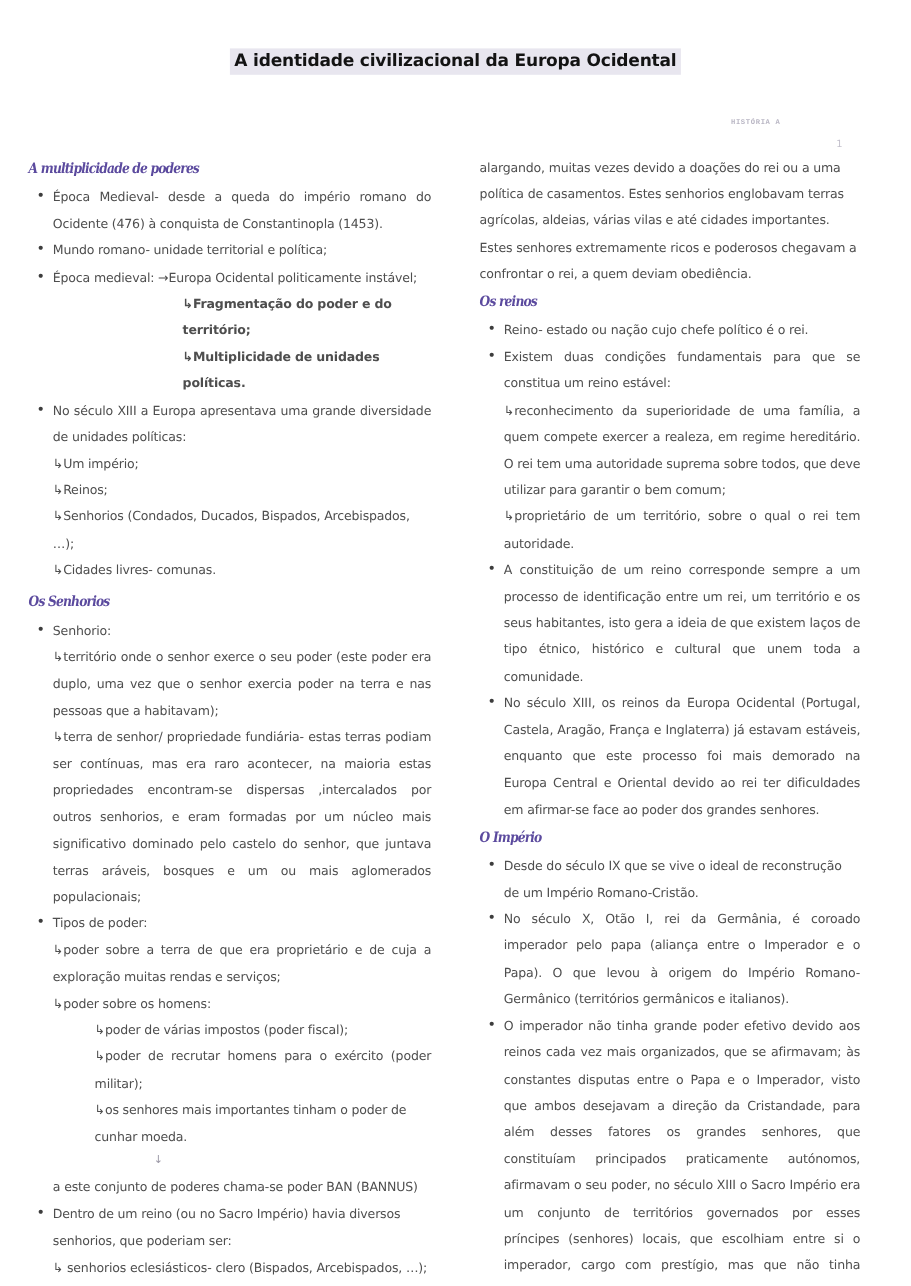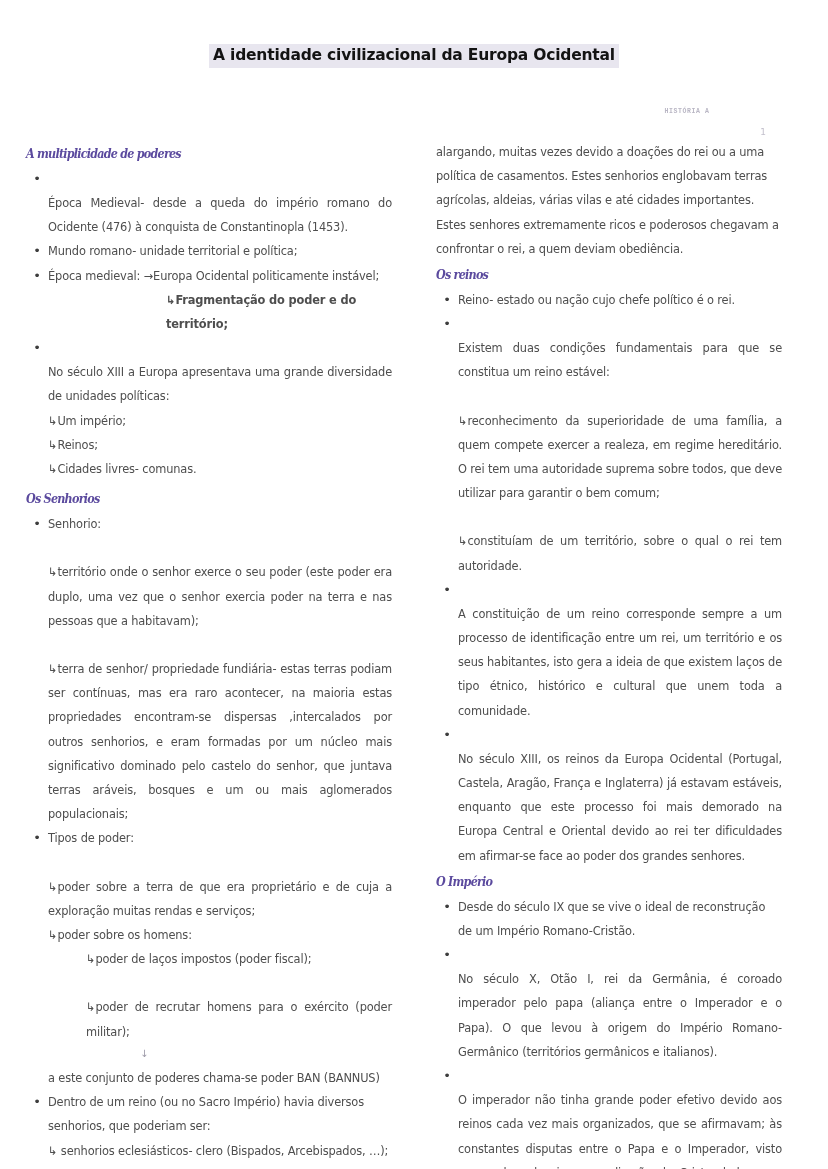--- a/index.html
+++ b/index.html
@@ -118,21 +118,21 @@
     flex: 0 0 auto;
     width: 22px;
     text-align: center;
     line-height: 24.2px;
     font-size: 13px;
     color: #3d3d3d;
   }
   .bullet-body {
     flex: 1 1 auto;
   }
-  .just { text-align: justify; text-justify: inter-word; margin-top: 24px; }
+  .just { text-align: justify; text-justify: inter-word; }
   .left { text-align: left; }
 
   
   .sub {
     padding-left: 22px;
   }
   .sub.deep {
     padding-left: 60px;
   }
   .indent-deep {
@@ -182,49 +182,52 @@
         <div class="bullet-row">
           <div class="bullet-dot">•</div>
           <div class="bullet-body left">Mundo romano- unidade territorial e política;</div>
         </div>
 
         <div class="bullet-row">
           <div class="bullet-dot">•</div>
           <div class="bullet-body left">Época medieval: →Europa Ocidental politicamente instável;</div>
         </div>
         <div class="indent-deep left">↳Fragmentação do poder e do território;</div>
+        <div class="indent-deep left">↳Multiplicidade de unidades políticas.</div>
 
         <div class="bullet-row">
           <div class="bullet-dot">•</div>
           <div class="bullet-body just">No século XIII a Europa apresentava uma grande diversidade de unidades políticas:</div>
         </div>
         <div class="sub left">↳Um império;</div>
         <div class="sub left">↳Reinos;</div>
+        <div class="sub left">↳Senhorios (Condados, Ducados, Bispados, Arcebispados, …);</div>
         <div class="sub left">↳Cidades livres- comunas.</div>
       </div>
 
       <div class="sec-head tight">Os Senhorios</div>
 
       <div class="blk">
 
         <div class="bullet-row">
           <div class="bullet-dot">•</div>
           <div class="bullet-body left">Senhorio:</div>
         </div>
         <div class="sub just">↳território onde o senhor exerce o seu poder (este poder era duplo, uma vez que o senhor exercia poder na terra e nas pessoas que a habitavam);</div>
         <div class="sub just">↳terra de senhor/ propriedade fundiária- estas terras podiam ser contínuas, mas era raro acontecer, na maioria estas propriedades encontram-se dispersas ,intercalados por outros senhorios, e eram formadas por um núcleo mais significativo dominado pelo castelo do senhor, que juntava terras aráveis, bosques e um ou mais aglomerados populacionais;</div>
 
         <div class="bullet-row">
           <div class="bullet-dot">•</div>
           <div class="bullet-body left">Tipos de poder:</div>
         </div>
         <div class="sub just">↳poder sobre a terra de que era proprietário e de cuja a exploração muitas rendas e serviços;</div>
         <div class="sub left">↳poder sobre os homens:</div>
-        <div class="sub deep left">↳poder de laços impostos (poder fiscal);</div>
+        <div class="sub deep left">↳poder de várias impostos (poder fiscal);</div>
         <div class="sub deep just">↳poder de recrutar homens para o exército (poder militar);</div>
+        <div class="sub deep left">↳os senhores mais importantes tinham o poder de cunhar moeda.</div>
 
         <div class="arrow-sep">↓</div>
 
         <div class="pre-ban left">a este conjunto de poderes chama-se poder BAN (BANNUS)</div>
 
         <div class="bullet-row">
           <div class="bullet-dot">•</div>
           <div class="bullet-body left">Dentro de um  reino (ou no Sacro Império) havia diversos senhorios, que poderiam ser:</div>
         </div>
         <div class="sub left">↳ senhorios eclesiásticos- clero (Bispados, Arcebispados, …);</div>
@@ -245,21 +248,21 @@
         <div class="bullet-row">
           <div class="bullet-dot">•</div>
           <div class="bullet-body left">Reino- estado ou nação cujo chefe político é o rei.</div>
         </div>
 
         <div class="bullet-row">
           <div class="bullet-dot">•</div>
           <div class="bullet-body just">Existem duas condições fundamentais para que se constitua um reino estável:</div>
         </div>
         <div class="sub just">↳reconhecimento da superioridade de uma família, a quem compete exercer a realeza, em regime hereditário. O rei tem uma autoridade suprema sobre todos, que deve utilizar para garantir o bem comum;</div>
-        <div class="sub just">↳constituíam de um território, sobre o qual o rei tem autoridade.</div>
+        <div class="sub just">↳proprietário de um território, sobre o qual o rei tem autoridade.</div>
 
         <div class="bullet-row">
           <div class="bullet-dot">•</div>
           <div class="bullet-body just">A constituição de um reino corresponde sempre a um processo de identificação entre um rei, um território e os seus habitantes, isto gera a ideia de que existem laços de tipo étnico, histórico e cultural que unem toda a comunidade.</div>
         </div>
 
         <div class="bullet-row">
           <div class="bullet-dot">•</div>
           <div class="bullet-body just">No século XIII, os reinos da Europa Ocidental (Portugal, Castela, Aragão, França e Inglaterra) já estavam estáveis, enquanto que este processo foi mais demorado na Europa Central e Oriental devido ao rei ter dificuldades em afirmar-se face ao poder dos grandes senhores.</div>
         </div>

